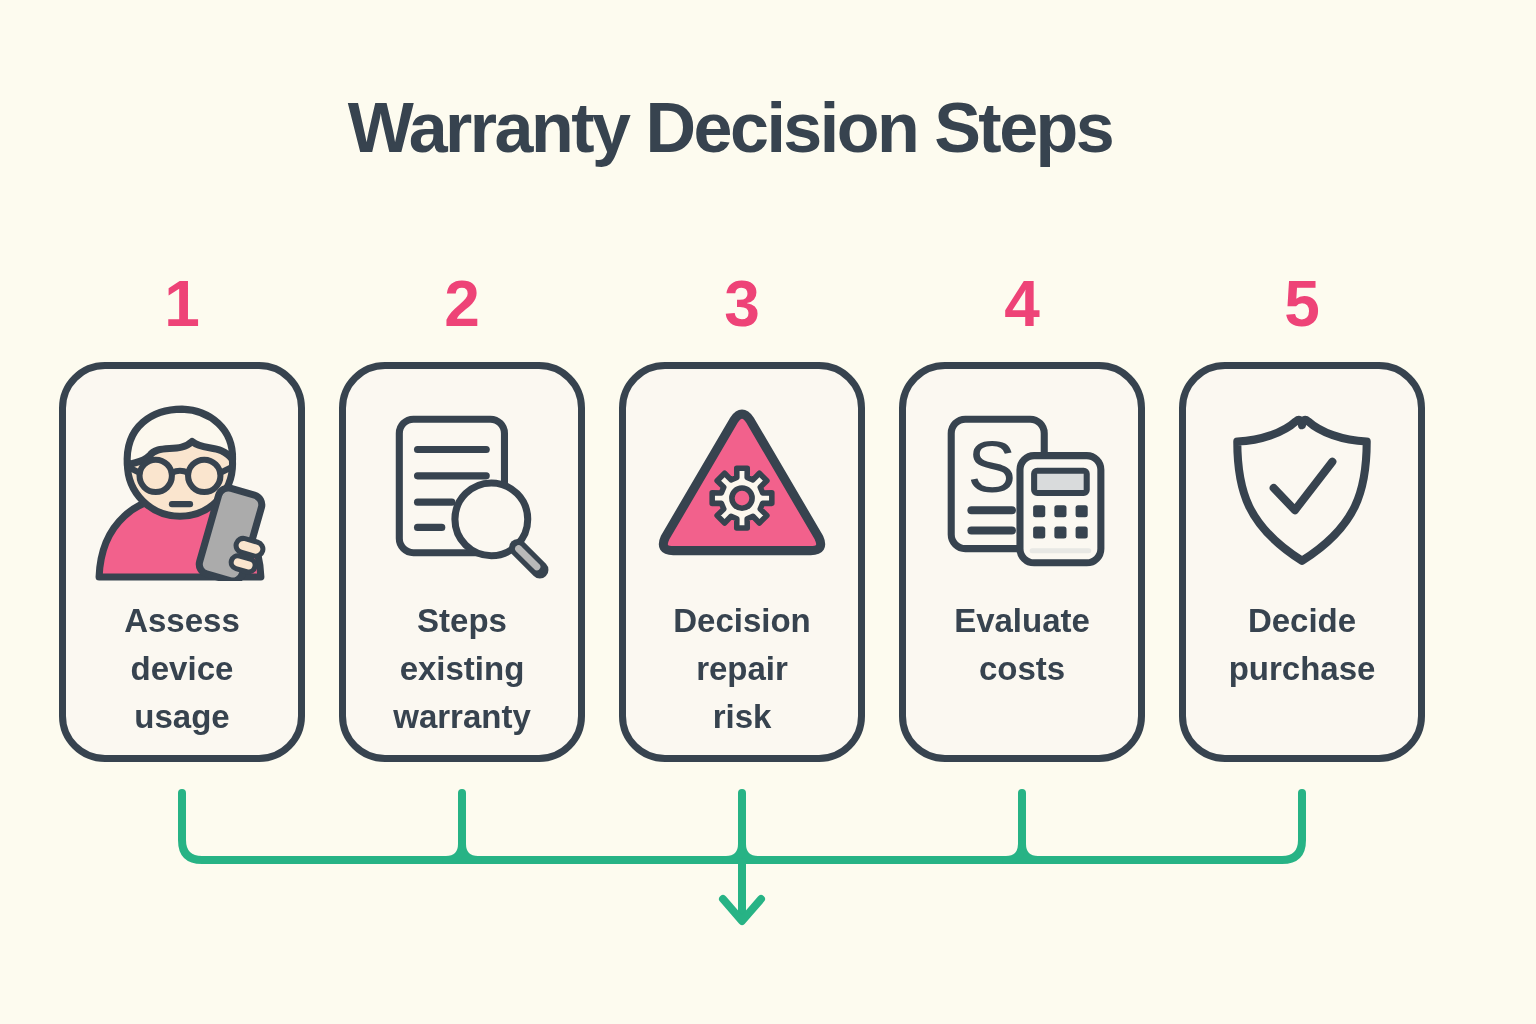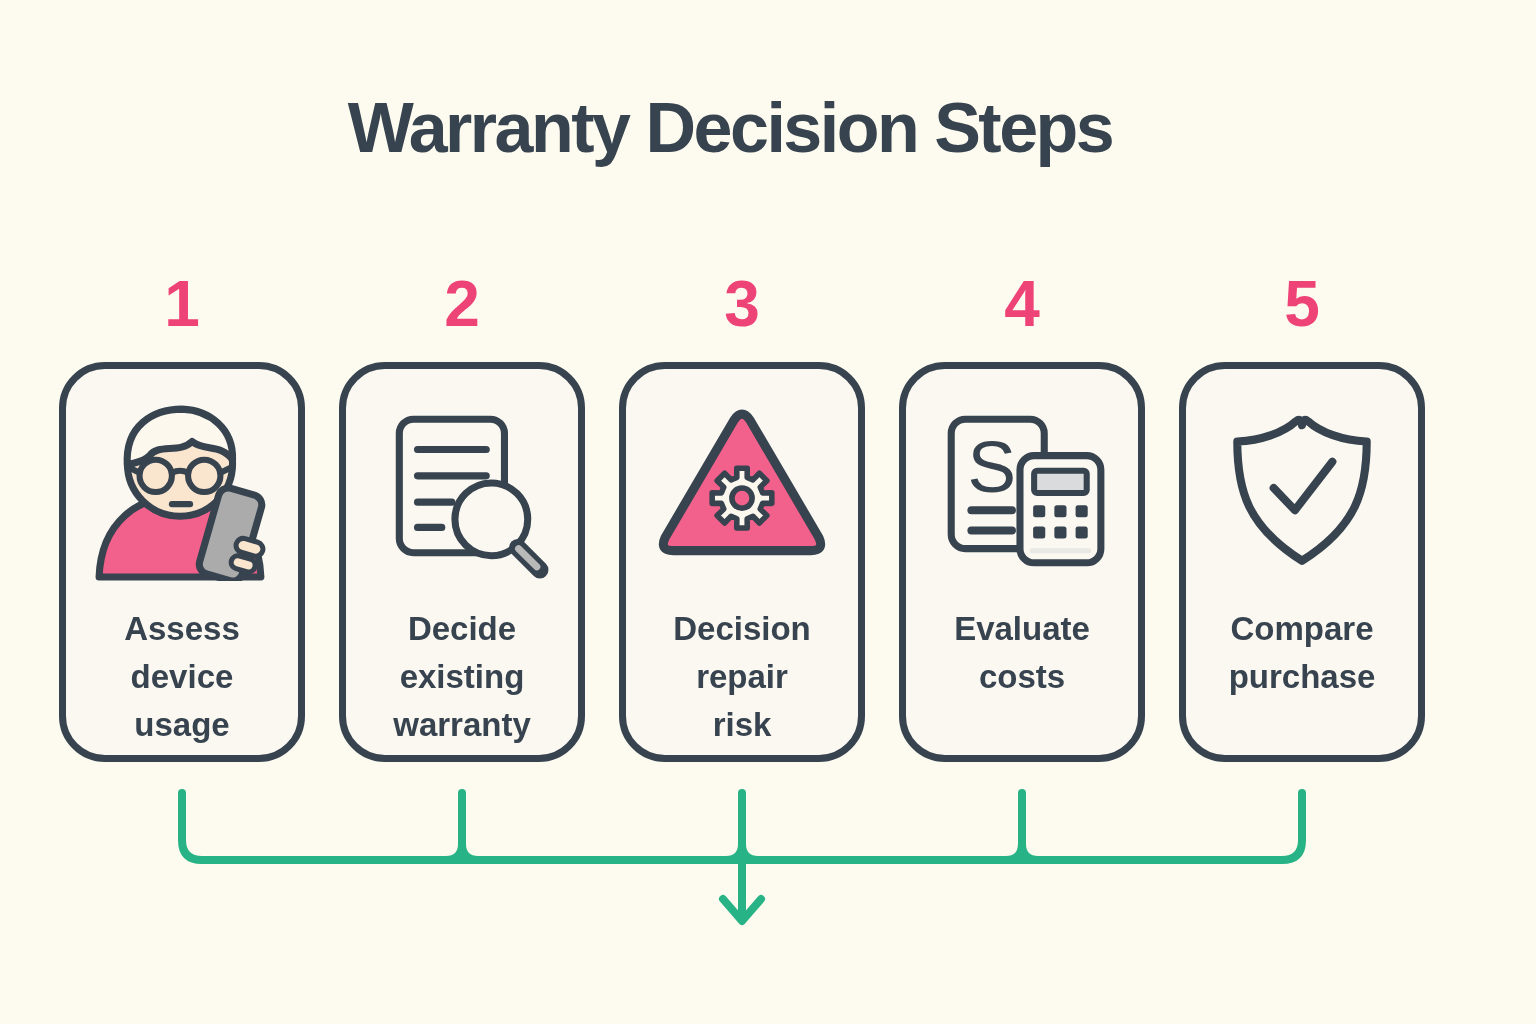--- a/index.html
+++ b/index.html
@@ -30,21 +30,21 @@
     border:7px solid var(--ink,#37434F);
     border-radius:46px;
     background:var(--card-bg,#FBF8F1);
     display:flex;flex-direction:column;align-items:center;
   }
   .icon-wrap{
     height:190px;margin-top:26px;
     display:flex;align-items:center;justify-content:center;
   }
   .card-label{
-    margin-top:20px;
+    margin-top:12px;
     font-size:33px;font-weight:700;line-height:1.45;
     text-align:center;color:var(--ink,#37434F);
     white-space:pre-line;
   }
   .connector{position:absolute;left:0;top:0;pointer-events:none;}
 </style>
 </head>
 <body>
 
 <div class="page">
@@ -96,21 +96,21 @@
             <path d="M46,50 H114" stroke="#37434F" stroke-width="7" stroke-linecap="round"></path>
             <path d="M46,76 H114" stroke="#37434F" stroke-width="7" stroke-linecap="round"></path>
             <path d="M46,102 H80" stroke="#37434F" stroke-width="7" stroke-linecap="round"></path>
             <path d="M46,127 H70" stroke="#37434F" stroke-width="7" stroke-linecap="round"></path>
 
             <circle cx="119" cy="119" r="36" fill="#FBF8F1" stroke="#37434F" stroke-width="7"></circle>
             <path d="M145,147 L167,169" stroke="#37434F" stroke-width="17" stroke-linecap="round"></path>
             <path d="M146,148 L164,166" stroke="#B9B9B9" stroke-width="7" stroke-linecap="round"></path>
           </svg>
         </div>
-        <div class="card-label">Decide
+        <div class="card-label">Steps
 existing
 warranty</div>
       </div>
     </div>
 
     <div class="step">
       <div class="step-number">3</div>
       <div class="card">
         <div class="icon-wrap">
           <svg width="182" height="182" viewBox="0 0 180 180">
@@ -169,21 +169,21 @@
       <div class="step-number">5</div>
       <div class="card">
         <div class="icon-wrap">
           <svg width="182" height="182" viewBox="0 0 180 180">
             <path d="M26,42 C50,41 72,33 84,22 C87,19.5 89,20 90,26
                      C91,20 93,19.5 96,22 C108,33 130,41 154,42
                      C154,90 144,126 90,160 C36,126 26,90 26,42 Z" fill="#FBF8F1" stroke="#37434F" stroke-width="8" stroke-linejoin="round"></path>
             <path d="M62,88 L83,110 L120,62" fill="none" stroke="#37434F" stroke-width="8" stroke-linecap="round" stroke-linejoin="round"></path>
           </svg>
         </div>
-        <div class="card-label">Compare
+        <div class="card-label">Decide
 purchase</div>
       </div>
     </div>
 
   </div>
 
   <svg class="connector" width="1536" height="1024" viewBox="0 0 1536 1024">
     <g fill="none" stroke="#27B385" stroke-width="8" stroke-linecap="round">
 
       <path d="M182,793 L182,840 Q182,860 202,860 L1282,860 Q1302,860 1302,840 L1302,793"></path>

